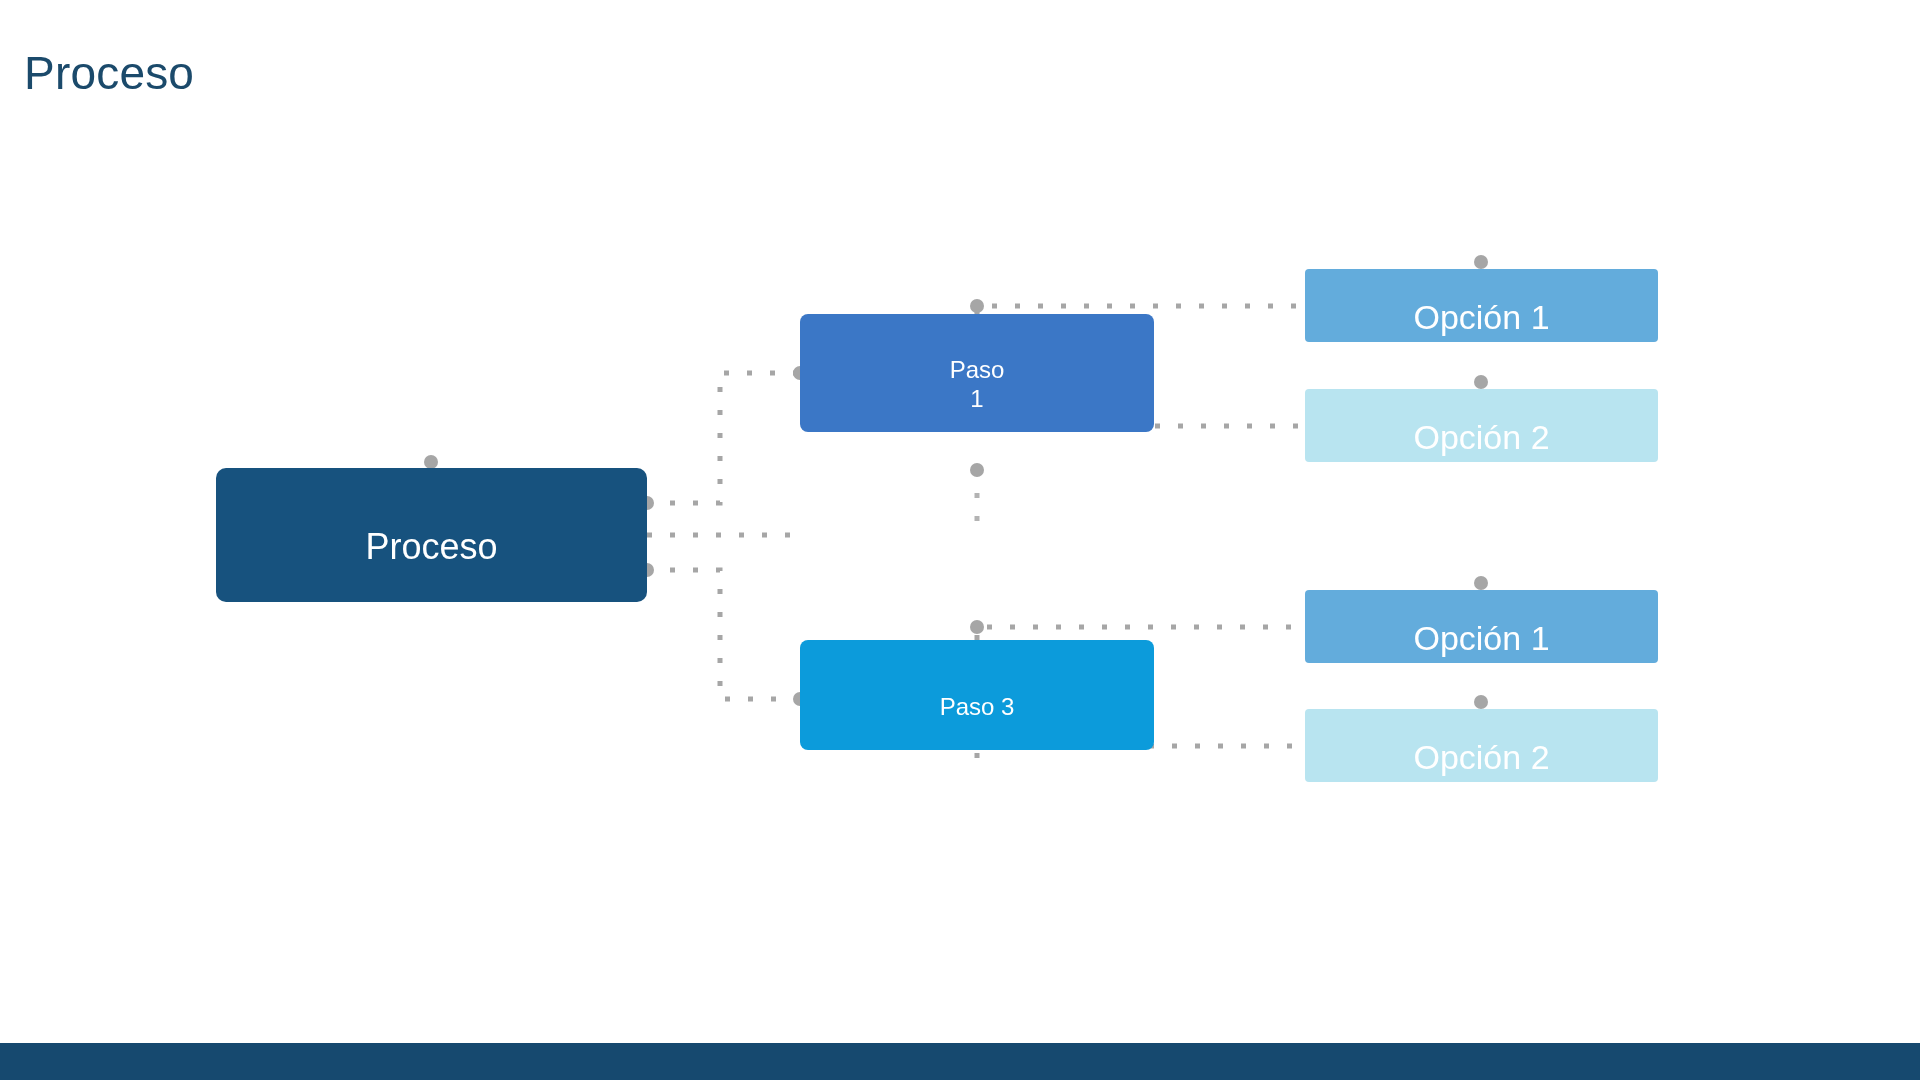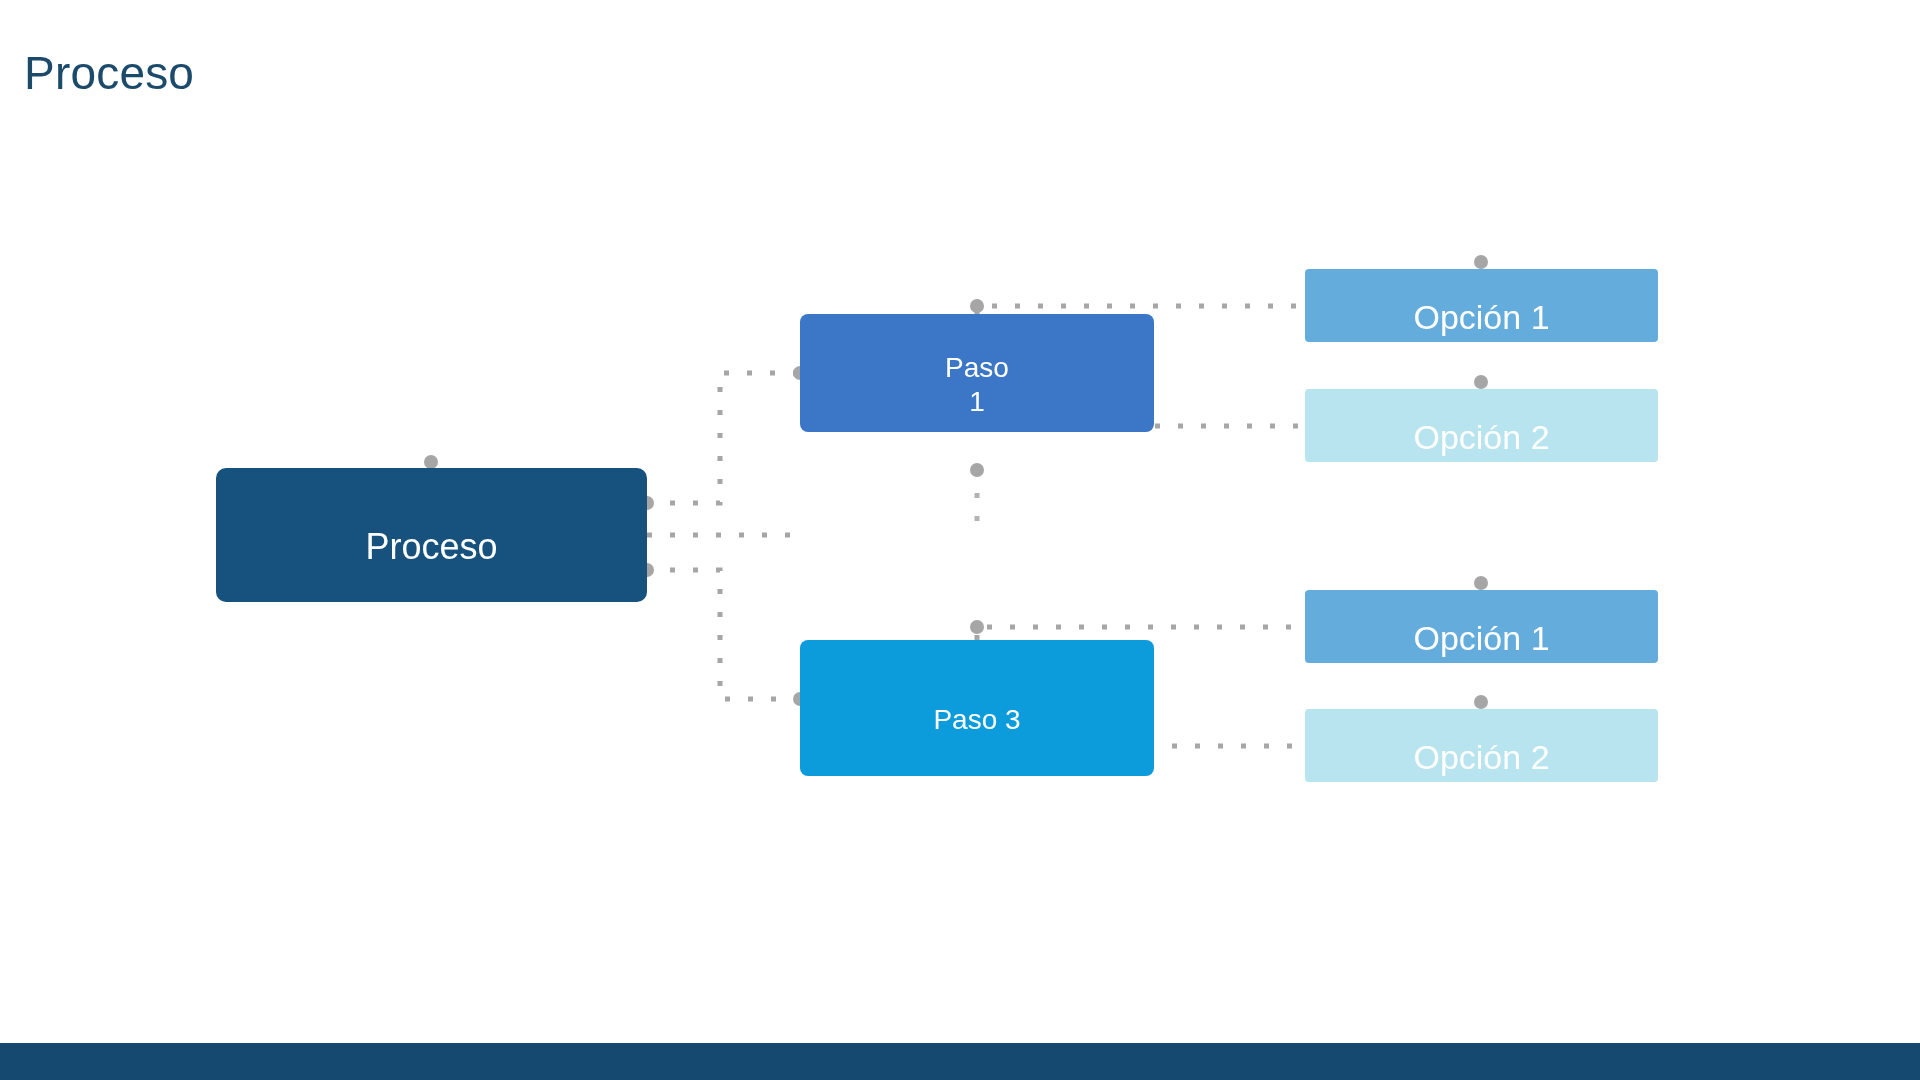--- a/index.html
+++ b/index.html
@@ -88,39 +88,39 @@
     width: 431px;
     height: 134px;
     background: #17527E;
     border-radius: 10px;
     font-size: 36px;
   }
 
   .node.step {
     width: 354px;
     height: 112px;
-    font-size: 28px;
+    font-size: 24px;
     border-radius: 8px;
   }
   .node.step-1 {
     left: 800px;
     top: 314px;
     height: 118px;
     background: #3B77C6;
     line-height: 1.18;
   }
   .node.step-2 {
     left: 800px;
     top: 478px;
     background: #0C9BDB;
   }
   .node.step-3 {
     left: 800px;
     top: 640px;
-    height: 136px;
+    height: 110px;
     background: #0C9BDB;
   }
 
   .node.option {
     left: 1305px;
     width: 353px;
     height: 73px;
     font-size: 34px;
     border-radius: 4px;
   }

